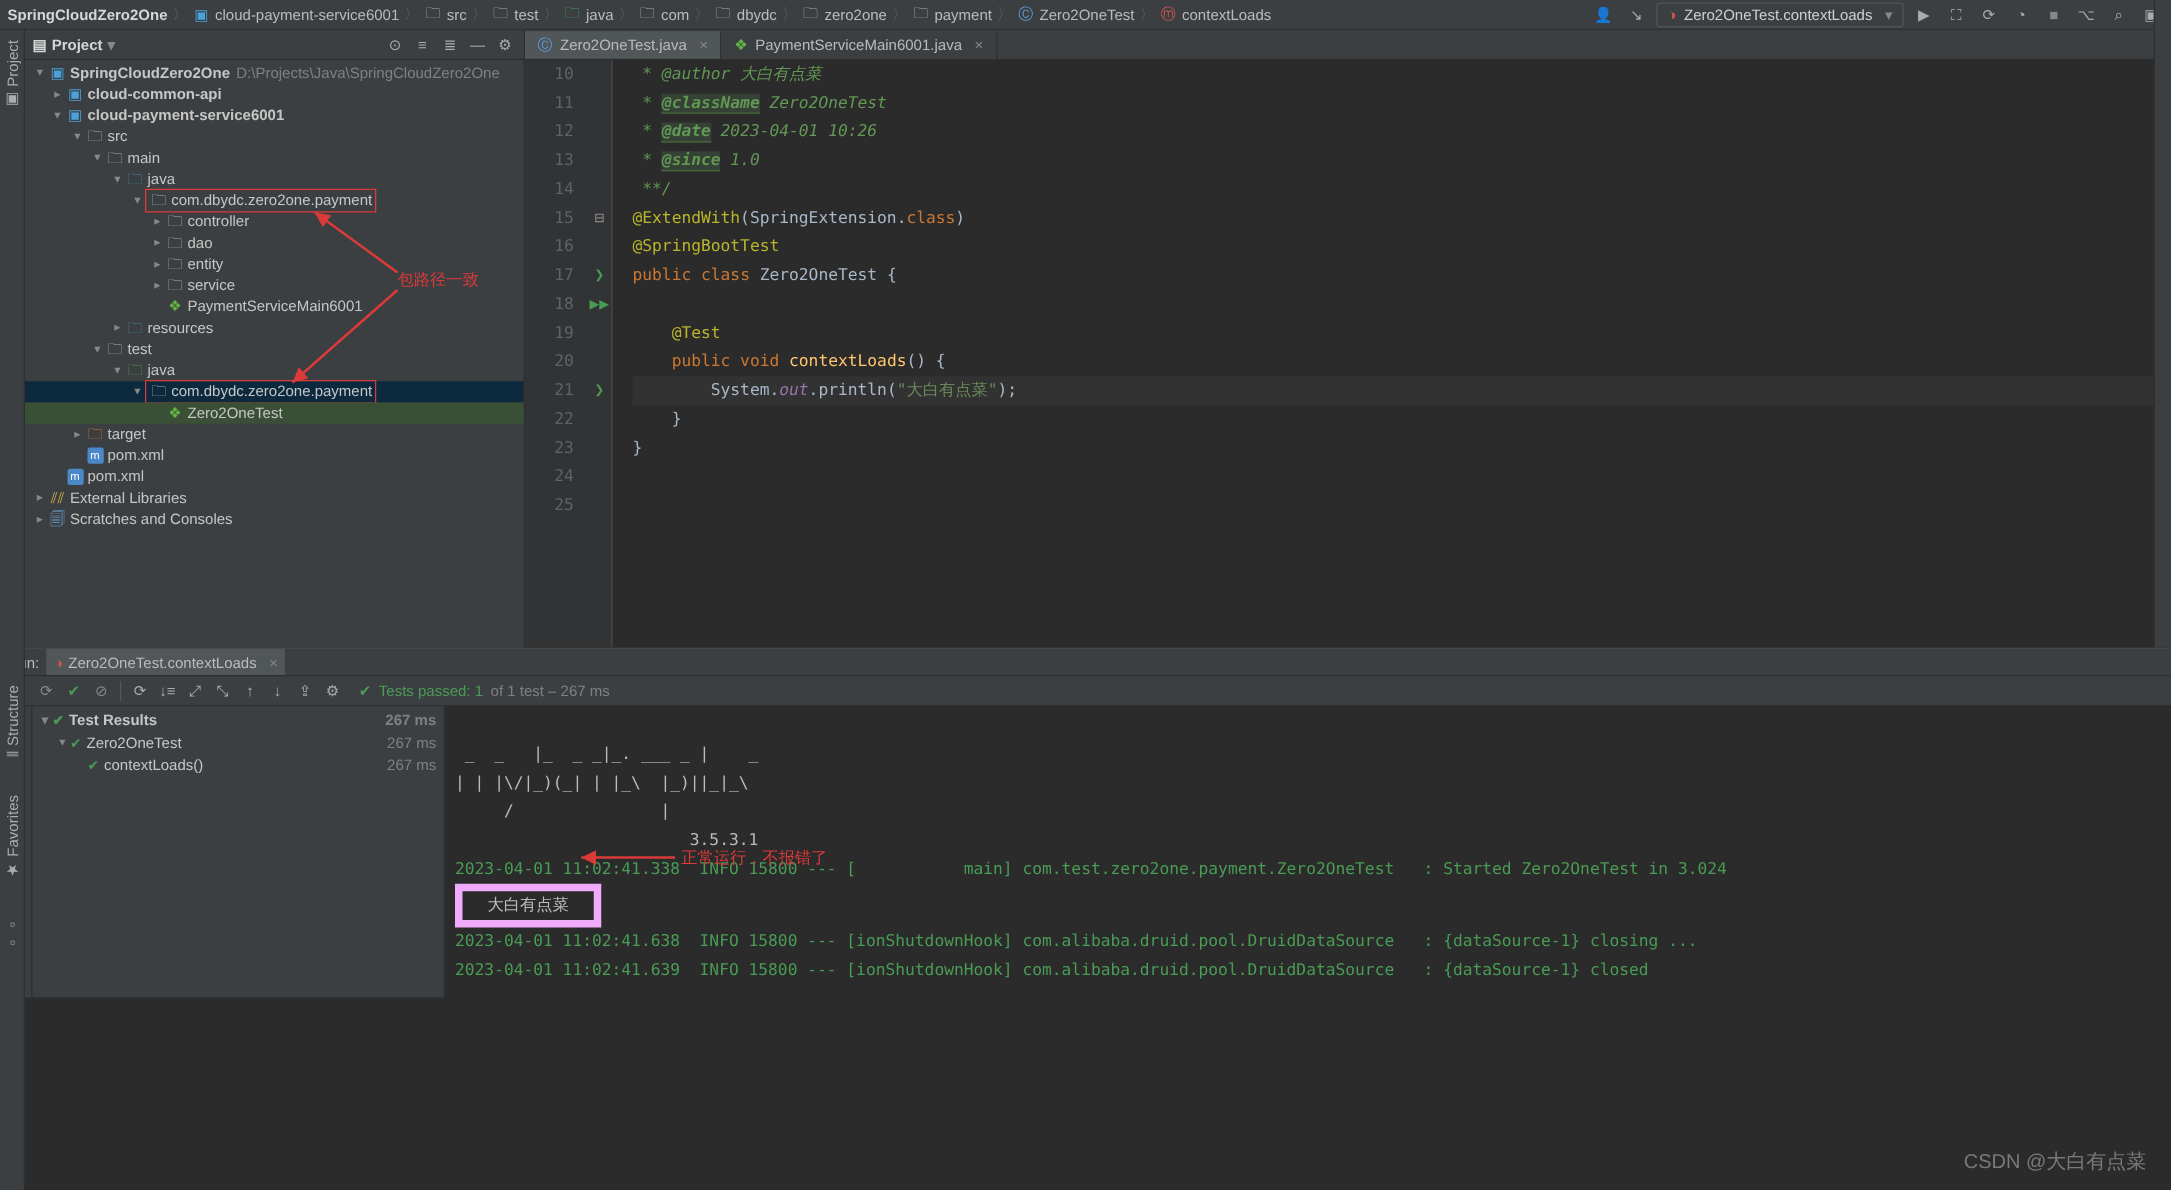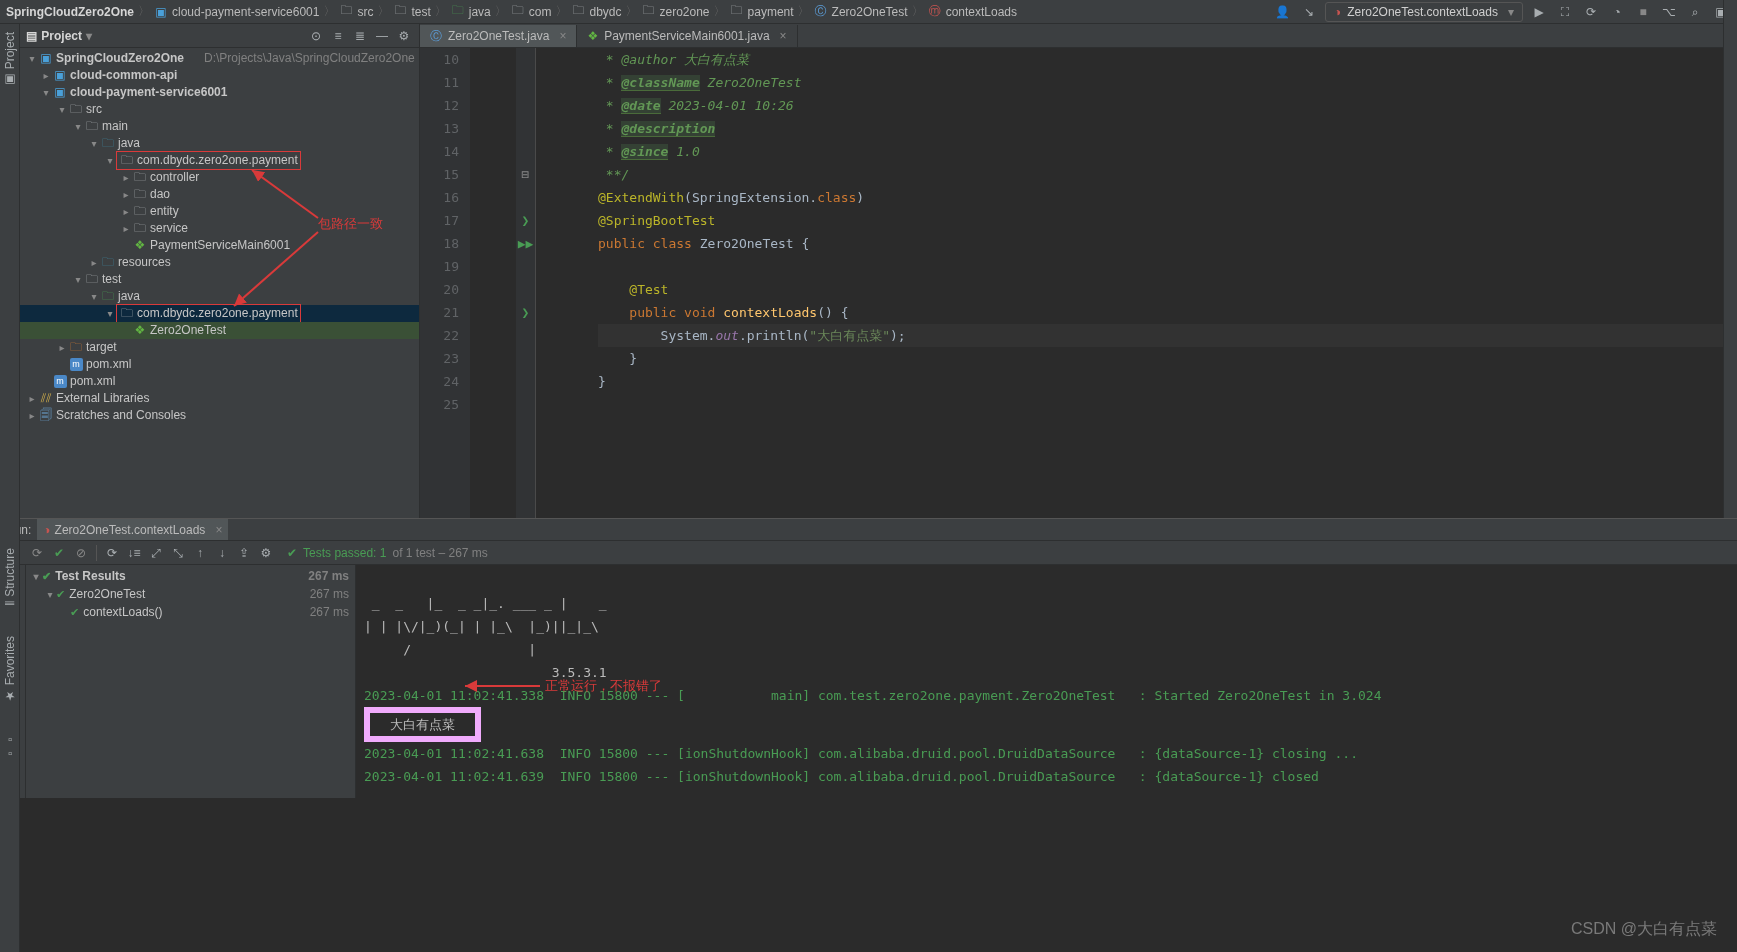--- a/index.html
+++ b/index.html
@@ -71,37 +71,37 @@
   .pane-header .icon-btn { width: 18px; height: 18px; display:flex; align-items:center; justify-content:center; color:#a8adb0; cursor:pointer;}
   .tree { flex:1; overflow: hidden; padding-top: 2px; }
   .tree-row {
     height: 17px; line-height: 17px; display: flex; align-items: center;
     padding-left: 6px; position: relative; white-space: nowrap;
   }
   .tree-row.selected { background: #0d293e; }
   .tree-row .arrow { width: 12px; text-align:center; color:#888; cursor:pointer; font-size:10px;}
   .tree-row .icn { width: 16px; display:inline-flex; align-items:center; justify-content:center; margin-right: 2px;}
   .tree-row .label { color:#c6c6c6; }
-  .tree-row .path { color:#808080; margin-left: 20px; }
+  .tree-row .path { color:#808080; margin-left: 5px; }
   .red-box { border: 1px solid #d93a3a; padding: 0 2px; }
   .folder { color: #a8adb0; }
   .folder-blue { color:#4aa0d9; }
   .folder-orange { color:#cc7832; }
   .folder-green { color:#499c54; }
   .folder-teal { color:#3e86a0; }
   .folder-class { color:#5b9bd5; }
   .m-icon { background:#4a88c7; color:#fff; border-radius:2px; font-size:9px; width:13px; height:13px; line-height:13px; text-align:center;}
 
   
   .editor-pane { flex:1; display:flex; flex-direction:column; background:#2b2b2b; min-width:0;}
   .editor-tabs { height:24px; background:#3c3f41; border-bottom:1px solid #2d2f30; display:flex; align-items:flex-end;}
   .editor-tab { height:22px; padding:0 10px; display:flex; align-items:center; gap:6px; color:#bbbbbb; background:#515658; border-right:1px solid #2d2f30; cursor:pointer; font-size:12px;}
   .editor-tab.inactive { background:#3c3f41; }
   .editor-tab .close { color:#888; margin-left:4px; }
-  .editor-body { flex:1; display:flex; overflow:hidden; font-family: "Consolas","Menlo",monospace; font-size:13px; line-height:23px; position:relative;gap:46px;}
+  .editor-body { flex:1; display:flex; overflow:hidden; font-family: "Consolas","Menlo",monospace; font-size:13px; line-height:23px; position:relative;}
   .gutter-nums { width:50px; background:#313335; color:#606366; text-align:right; padding-right:10px; border-right:1px solid #313335;}
   .gutter-icons { width:20px; background:#313335; border-right:1px solid #4a4a4a; display:flex; flex-direction:column;}
   .gutter-icons .gi { height:23px; display:flex; align-items:center; justify-content:center;}
   .code-area { flex:1; padding-left:16px; position:relative;}
   .code-line { height:23px; white-space:pre; }
   .code-line.hl { background:#323232; }
   .c-doc { color:#629755; font-style:italic;}
   .c-doc-tag { color:#629755; font-weight:bold; font-style:italic; background:#344134; border-bottom:1px solid #4a6b3a;}
   .c-anno { color:#bbb529; }
   .c-keyword { color:#cc7832;text-align:right; }
@@ -429,21 +429,20 @@
         <div class="gi" style="color:#499c54">❯</div>
         <div class="gi"></div>
           <div class="gi"></div>
           <div class="gi"></div>
           <div class="gi"></div>
       </div>
       <div class="code-area">
         <div class="code-line"><span class="c-doc"> * @author 大白有点菜</span></div>
         <div class="code-line"><span class="c-doc"> * </span><span class="c-doc-tag">@className</span><span class="c-doc"> Zero2OneTest</span></div>
         <div class="code-line"><span class="c-doc"> * </span><span class="c-doc-tag">@date</span><span class="c-doc"> 2023-04-01 10:26</span></div>
-        <div class="code-line"><span class="c-doc"> * </span><span class="c-doc-tag">@description</span></div>
         <div class="code-line"><span class="c-doc"> * </span><span class="c-doc-tag">@since</span><span class="c-doc"> 1.0</span></div>
         <div class="code-line"><span class="c-doc"> **/</span></div>
         <div class="code-line"><span class="c-anno">@ExtendWith</span><span class="c-paren">(SpringExtension.</span><span class="c-keyword">class</span><span class="c-paren">)</span></div>
         <div class="code-line"><span class="c-anno">@SpringBootTest</span></div>
         <div class="code-line"><span class="c-keyword">public </span><span class="c-keyword">class </span><span class="c-class">Zero2OneTest </span><span class="c-paren">{</span></div>
         <div class="code-line"></div>
         <div class="code-line"><span class="c-anno">    @Test</span></div>
         <div class="code-line"><span class="c-keyword">    public </span><span class="c-keyword">void </span><span class="c-method">contextLoads</span><span class="c-paren">()</span><span class="c-paren"> {</span></div>
         <div class="code-line hl"><span class="c-class">        System.</span><span class="c-static">out</span><span class="c-class">.println(</span><span class="c-str">"大白有点菜"</span><span class="c-paren">);</span></div>
         <div class="code-line"><span class="c-paren">    }</span></div>

